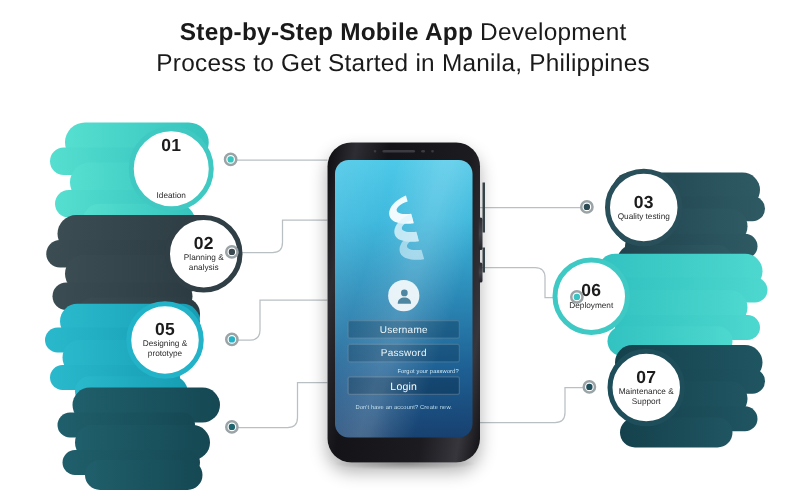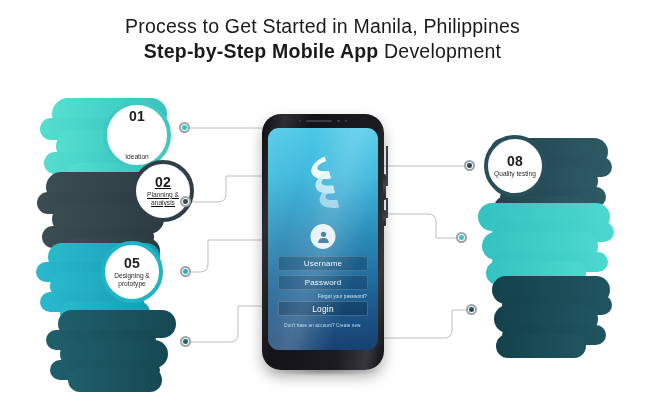--- a/index.html
+++ b/index.html
@@ -264,22 +264,22 @@
     border-radius: 50%;
     background: radial-gradient(ellipse at center, rgba(0,0,0,0.26), rgba(0,0,0,0) 72%);
   }
 </style>
 </head>
 <body>
 
 <div id="infographic">
 
   <div class="title-block">
+    <div class="title-line"><span class="title-strong">Step-by-Step Mobile App</span><span class="title-light"> Development</span></div>
     <div class="title-line title-light">Process to Get Started in Manila, Philippines</div>
-    <div class="title-line"><span class="title-strong">Step-by-Step Mobile App</span><span class="title-light"> Development</span></div>
   </div>
 
   <svg class="deco-layer" viewBox="0 0 645 400" xmlns="http://www.w3.org/2000/svg">
     <defs>
       <linearGradient id="g1" x1="0" y1="0" x2="1" y2="0">
         <stop offset="0%" stop-color="#55dfd0"></stop>
           <stop offset="100%" stop-color="#35c3bd"></stop>
       </linearGradient>
       <linearGradient id="g2" x1="0" y1="0" x2="1" y2="0">
         <stop offset="0%" stop-color="#3b4d53" stop-opacity="1"></stop>
@@ -382,37 +382,45 @@
 
     <path d="M387 146 V186" stroke="#3c4a50" stroke-width="2"></path>
     <path d="M387 198 V218" stroke="#3c4a50" stroke-width="2"></path>
   </svg>
 
   <div class="step" style="left:103px; top:101px; width:68px; height:68px; border:4px solid #3fc9c2;gap:29px;">
     <div class="step-num">01</div>
     <div class="step-label">Ideation</div>
   </div>
 
-  <div class="step" style="left:132px; top:160px; width:62px; height:62px; border:4px solid #2f3f45;text-decoration:underline;">
+  <div class="step" style="left:132px; top:172px; width:62px; height:62px; border:4px solid #2f3f45;">
     <div class="step-num">02</div>
     <div class="step-label">Planning &amp; analysis</div>
   </div>
 
   <div class="step" style="left:101px; top:241px; width:62px; height:62px; border:4px solid #22b3c8;">
     <div class="step-num">05</div>
     <div class="step-label">Designing &amp; prototype</div>
   </div>
 
 
   <div class="step" style="left:484px; top:135px; width:62px; height:62px; border:4px solid #29505a;">
-    <div class="step-num">08</div>
+    <div class="step-num">03</div>
     <div class="step-label">Quality testing</div>
   </div>
 
-
+  <div class="step" style="left:442px; top:206px; width:62px; height:62px; border:4px solid #3ec9c5;">
+    <div class="step-num">06</div>
+    <div class="step-label">Deployment</div>
+  </div>
+
+  <div class="step" style="left:486px; top:279px; width:62px; height:62px; border:4px solid #1d4e5a;">
+    <div class="step-num">07</div>
+    <div class="step-label">Maintenance &amp; Support</div>
+  </div>
 
   <div class="dot" style="left:179px; top:122px;">
     <div class="core" style="background:#35c6c0;"></div>
     </div>
   <div class="dot" style="left:180px; top:196px;">
     <div class="core" style="background:#3b4a50;"></div>
     </div>
   <div class="dot" style="left:180px; top:266px;">
     <div class="core" style="background:#22b3c8;"></div>
     </div>

